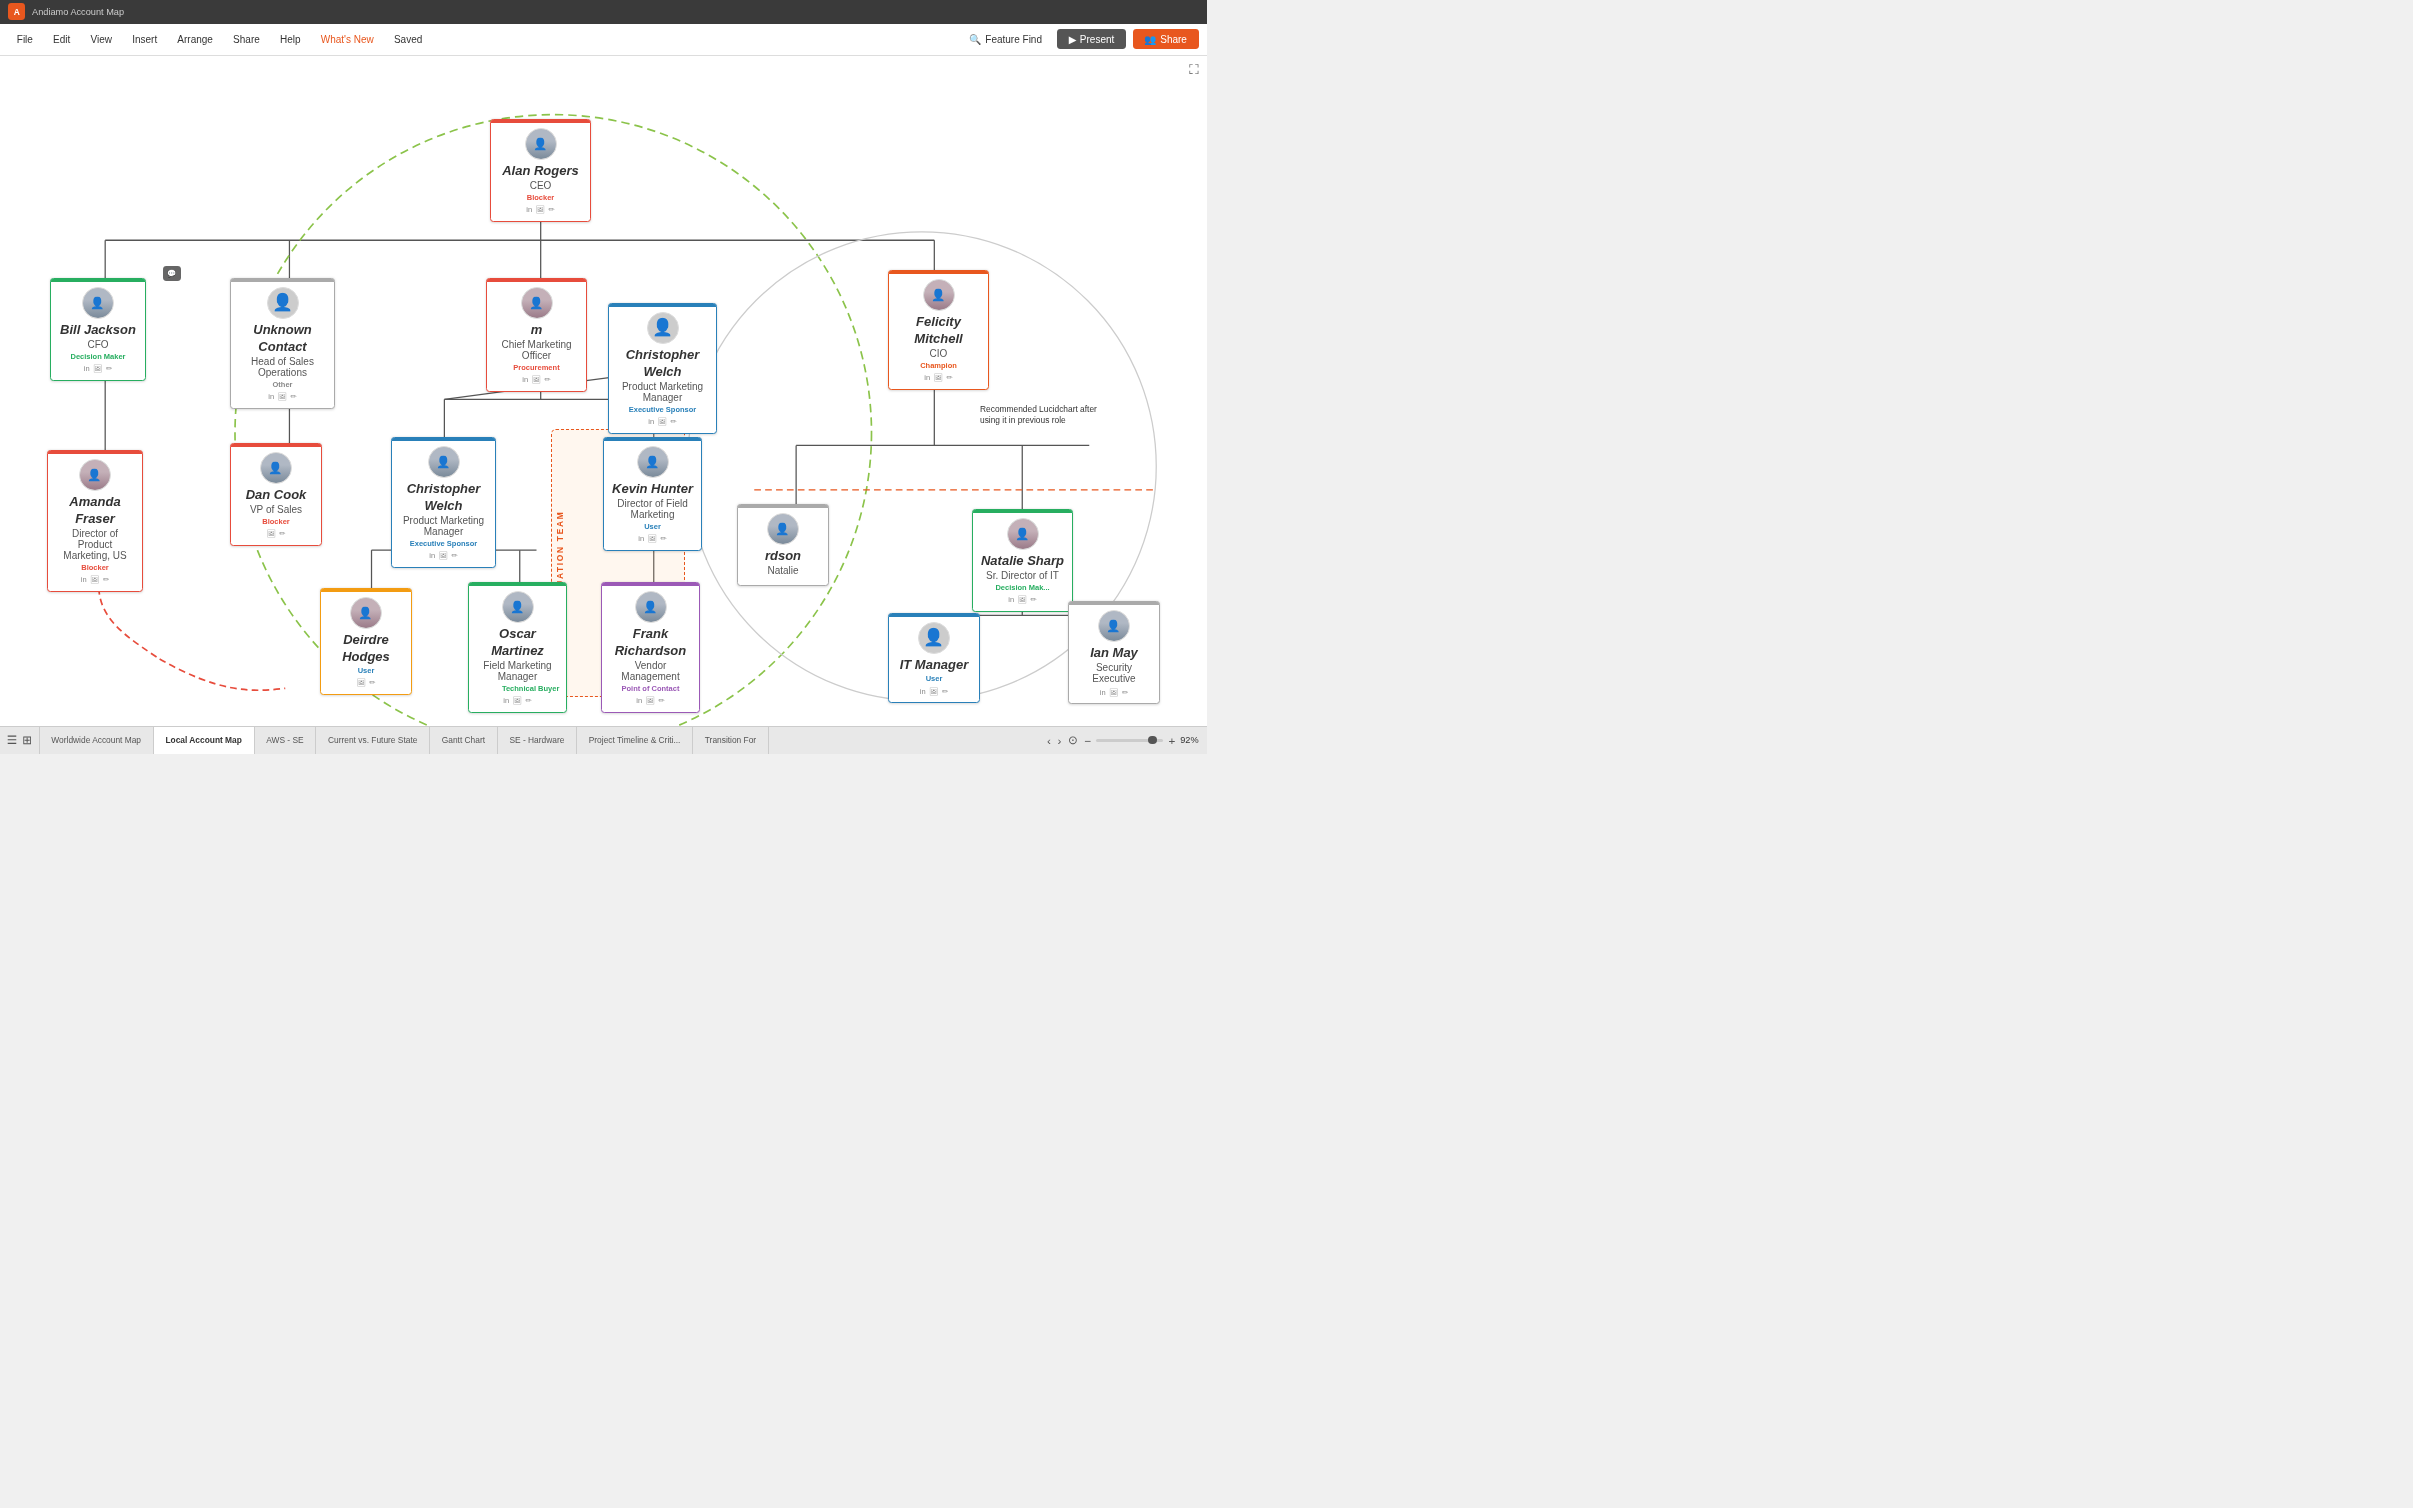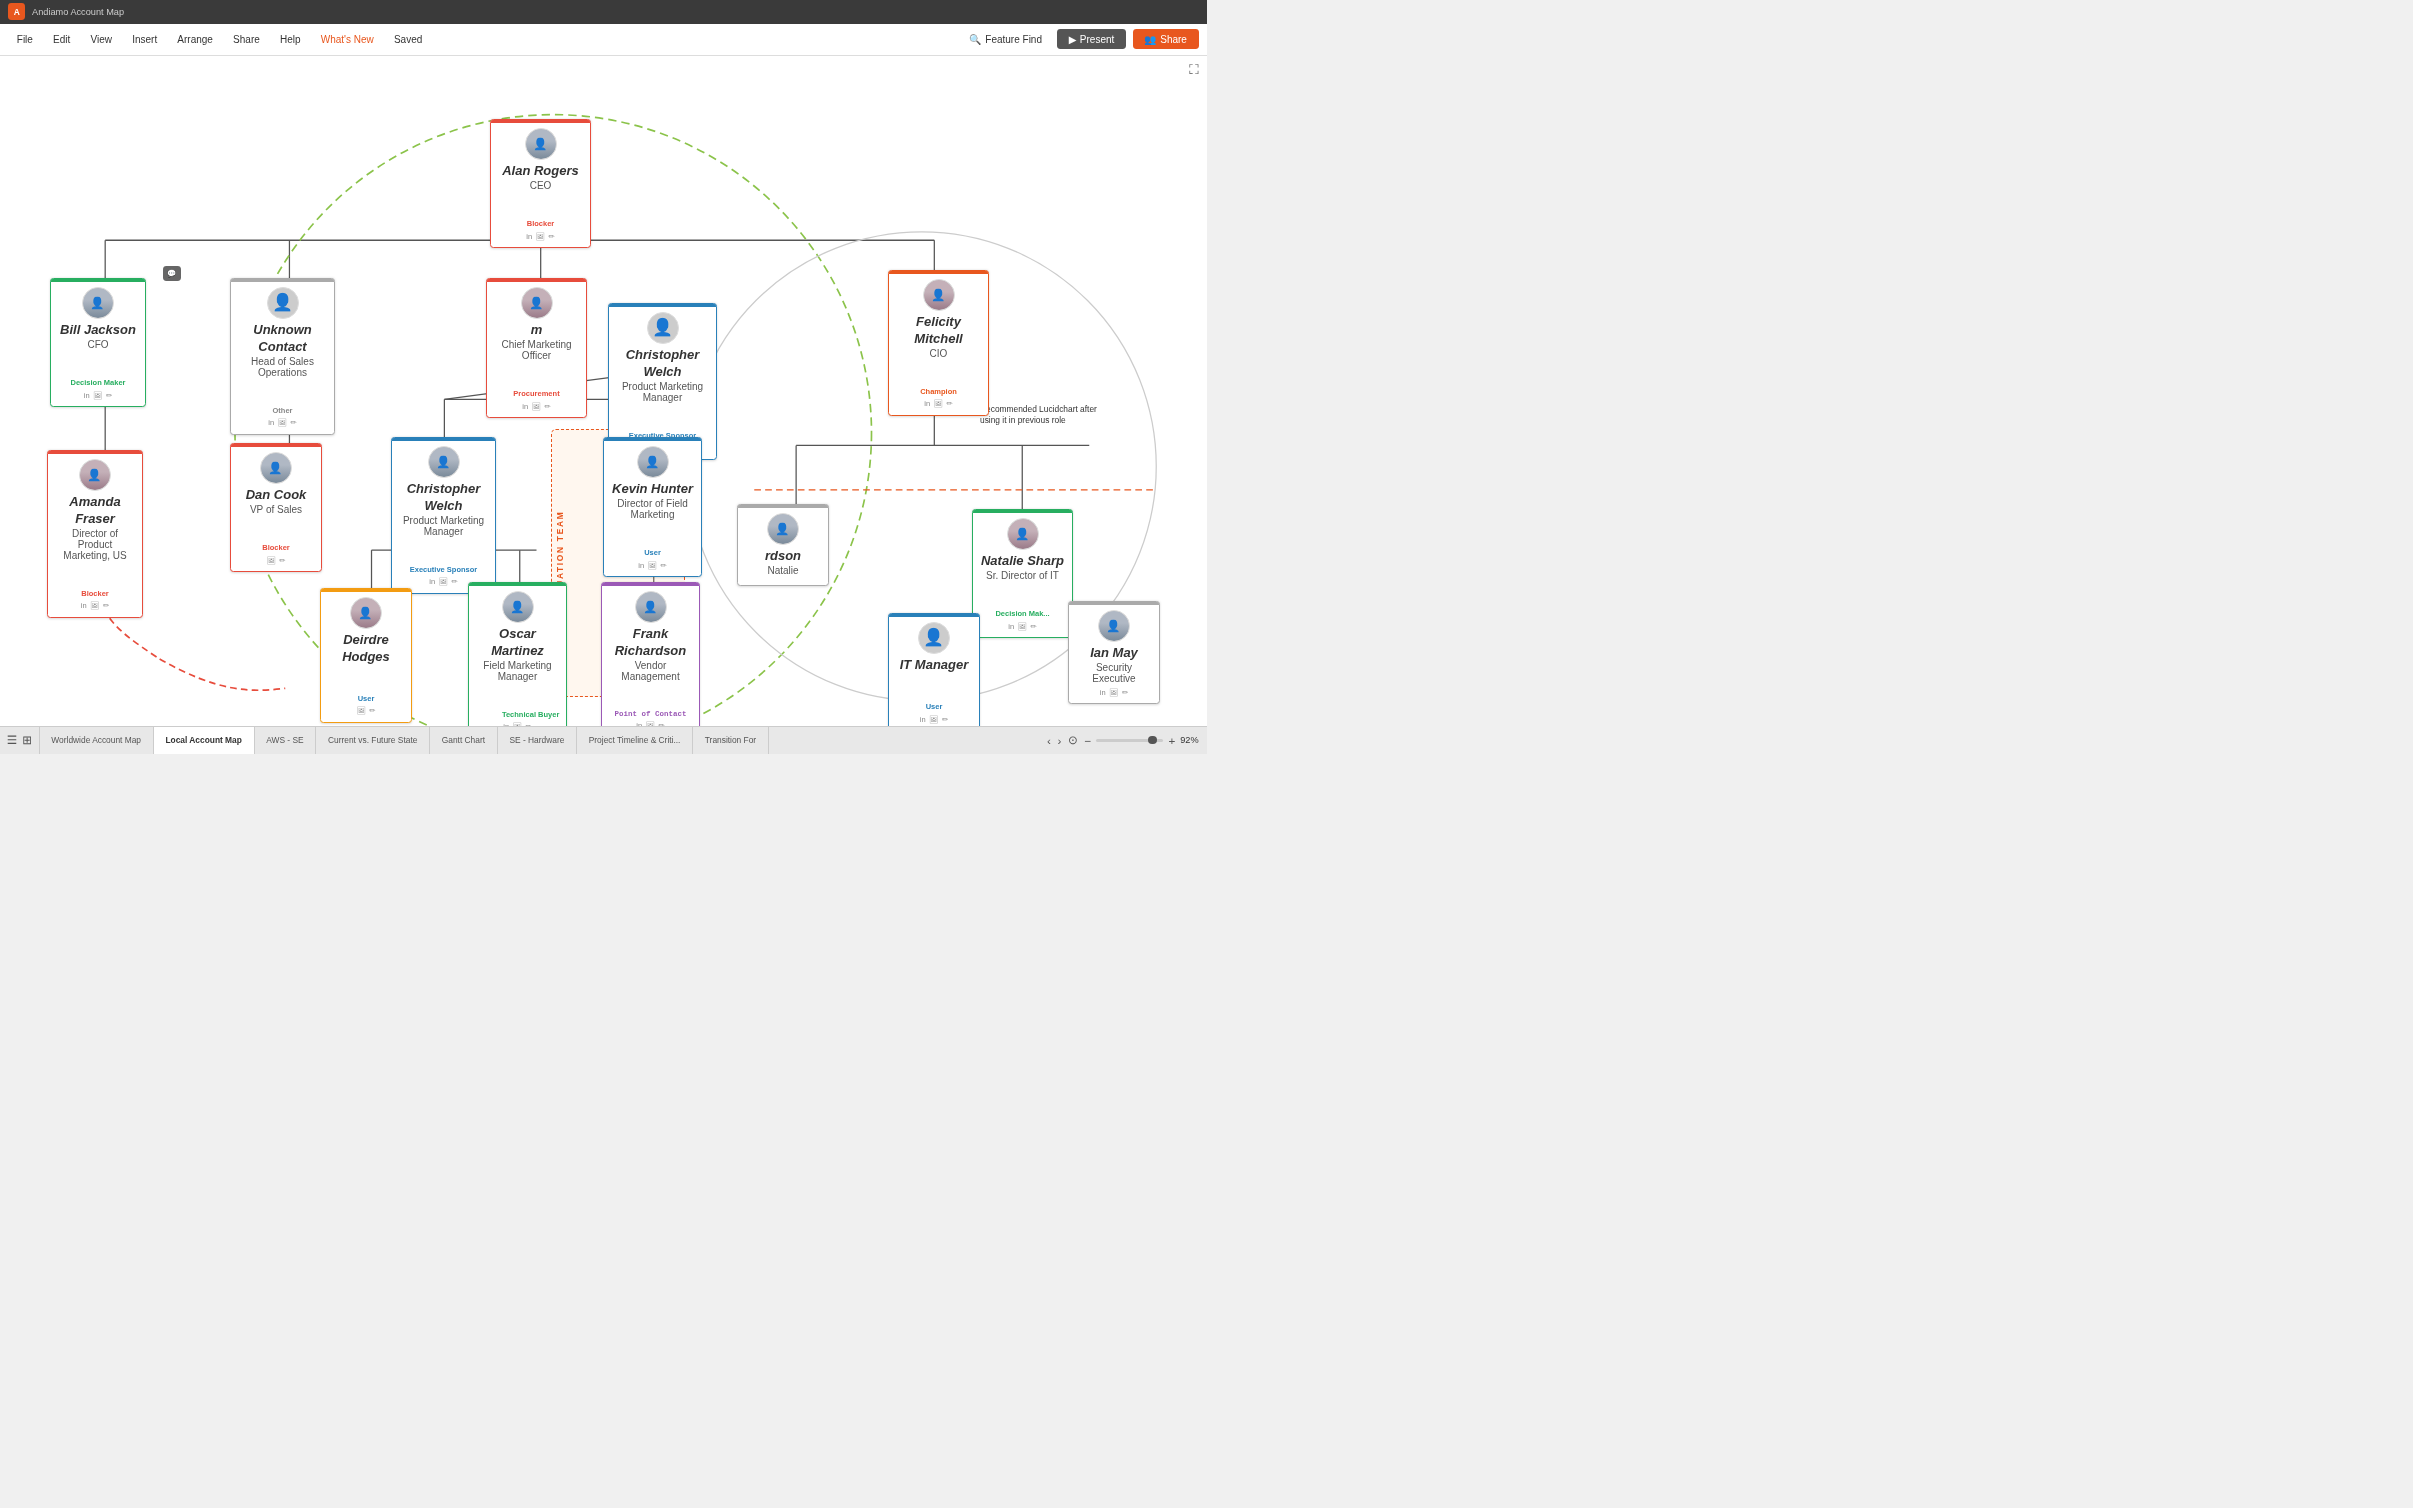--- a/index.html
+++ b/index.html
@@ -103,36 +103,36 @@
       width: 32px; height: 32px;
       border-radius: 50%;
       background: #ccc;
       margin: 0 auto 3.4px auto;
       overflow: hidden;
       border: 1.7px solid #ddd;
       display: flex; align-items: center; justify-content: center;
     }
     .org-node .name { font-weight: bold; font-size: 13px; color: #333; line-height: 1.3; font-style: italic; }
     .org-node .title { font-size: 10px; color: #555; margin-bottom: 1.7px; }
-    .org-node .role { font-size: 7.5px; font-weight: bold; margin-top: 28px; }
+    .org-node .role { font-size: 7.5px; font-weight: bold; }
     .org-node .node-icons {
       display: flex; gap: 3.4px; justify-content: center; margin-top: 3.4px;
     }
     .node-icon { font-size: 7.5px; color: #888; cursor: pointer; }
 
     
     .role-blocker { color: #e74c3c; }
     .role-procurement { color: #e74c3c; }
     .role-decision-maker { color: #27ae60; }
     .role-other { color: #888; }
     .role-exec-sponsor { color: #2980b9; }
     .role-champion { color: #e8571e; }
     .role-user { color: #2980b9; }
     .role-technical-buyer { color: #27ae60; text-align: right; }
-    .role-point-of-contact { color: #9b59b6; font-family: Liberation Mono, monospace; }
+    .role-point-of-contact { color: #9b59b6; }
 
     
     .border-red { border-color: #e74c3c; }
     .border-blue { border-color: #2980b9; }
     .border-green { border-color: #27ae60; }
     .border-orange { border-color: #e8571e; }
     .border-gray { border-color: #aaa; }
     .border-purple { border-color: #9b59b6; }
     .border-yellow { border-color: #f39c12; }
 

